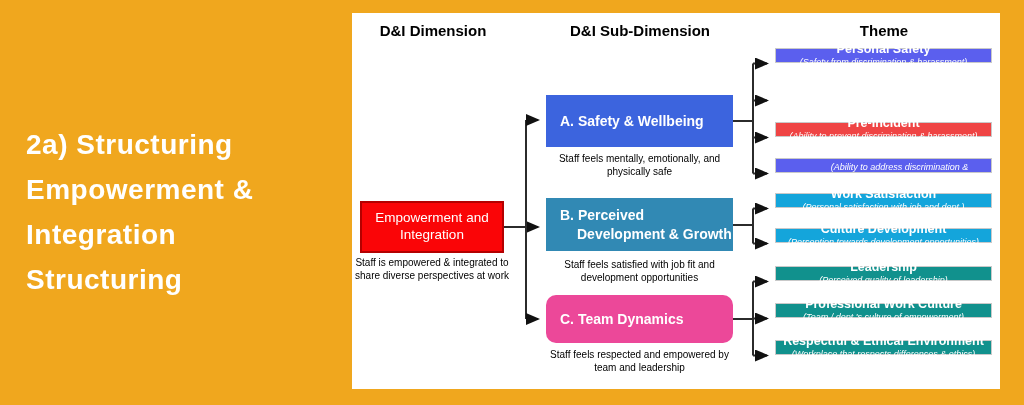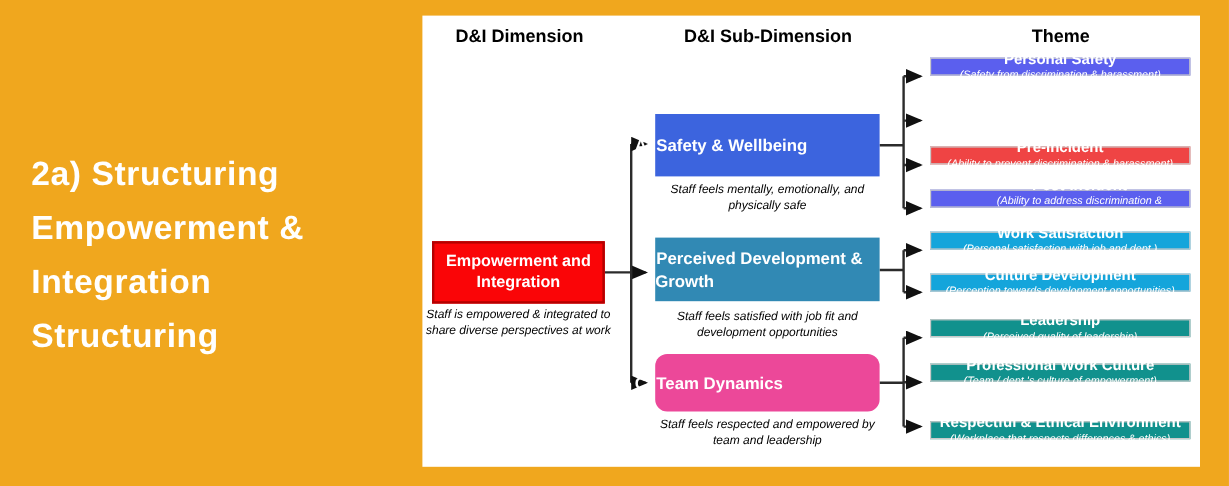--- a/index.html
+++ b/index.html
@@ -25,35 +25,35 @@
     font-size:15px;font-weight:bold;color:#000;text-align:center;
   }
   .hdr-dim{left:0;width:162px;}
   .hdr-sub{left:188px;width:200px;}
   .hdr-theme{left:432px;width:200px;}
 
   .dim-box{
     position:absolute;left:8px;top:188px;width:144px;height:52px;
     border:2px solid #B40000;box-sizing:border-box;
     display:flex;align-items:center;justify-content:center;text-align:center;
-    color:#fff;font-weight:bold;font-size:13.5px;line-height:1.25;
+    color:#fff;font-weight:normal;font-size:13.5px;line-height:1.25;
     padding:0 6px;
   }
   .sub-box{
     position:absolute;left:194px;width:187px;box-sizing:border-box;
     display:flex;align-items:center;
     color:#fff;font-weight:bold;font-size:14px;line-height:1.3;
   }
-  .sub-box .lbl{text-indent:-17px;}
+  .sub-box .lbl{padding-left:31px;text-indent:-17px;}
   .sub-a{top:82px;height:52px;}
   .sub-b{top:185px;height:53px;}
   .sub-c{top:282px;height:48px;}
 
   .caption{
-    position:absolute;color:#000;font-size:10px;font-style:italic;
+    position:absolute;color:#000;font-size:10px;
     text-align:center;line-height:1.3;
   }
   .cap-dim{left:-2px;top:243px;width:164px;}
   .cap-a{left:194px;top:139px;width:187px;}
   .cap-b{left:194px;top:245px;width:187px;}
   .cap-c{left:194px;top:335px;width:187px;}
 
   .theme-box{
     position:absolute;left:423px;width:217px;height:15px;
     border:1px solid #c9c9c9;box-sizing:border-box;
@@ -154,19 +154,19 @@
       <div class="s">(Perception towards development opportunities)</div>
     </div>
     <div class="theme-box" style="top: 253px; background-color: rgb(17, 145, 141);">
       <div class="t">Leadership</div>
       <div class="s">(Perceived quality of leadership)</div>
     </div>
     <div class="theme-box" style="top: 290px; background-color: rgb(17, 145, 141);">
       <div class="t">Professional Work Culture</div>
       <div class="s">(Team / dept.'s culture of empowerment)</div>
     </div>
-    <div class="theme-box" style="top: 338px; background-color: rgb(17, 145, 141);">
+    <div class="theme-box" style="top: 327px; background-color: rgb(17, 145, 141);">
       <div class="t">Respectful &amp; Ethical Environment</div>
       <div class="s">(Workplace that respects differences &amp; ethics)</div>
     </div>
 
   </div>
 </div>
 
 </body></html>

